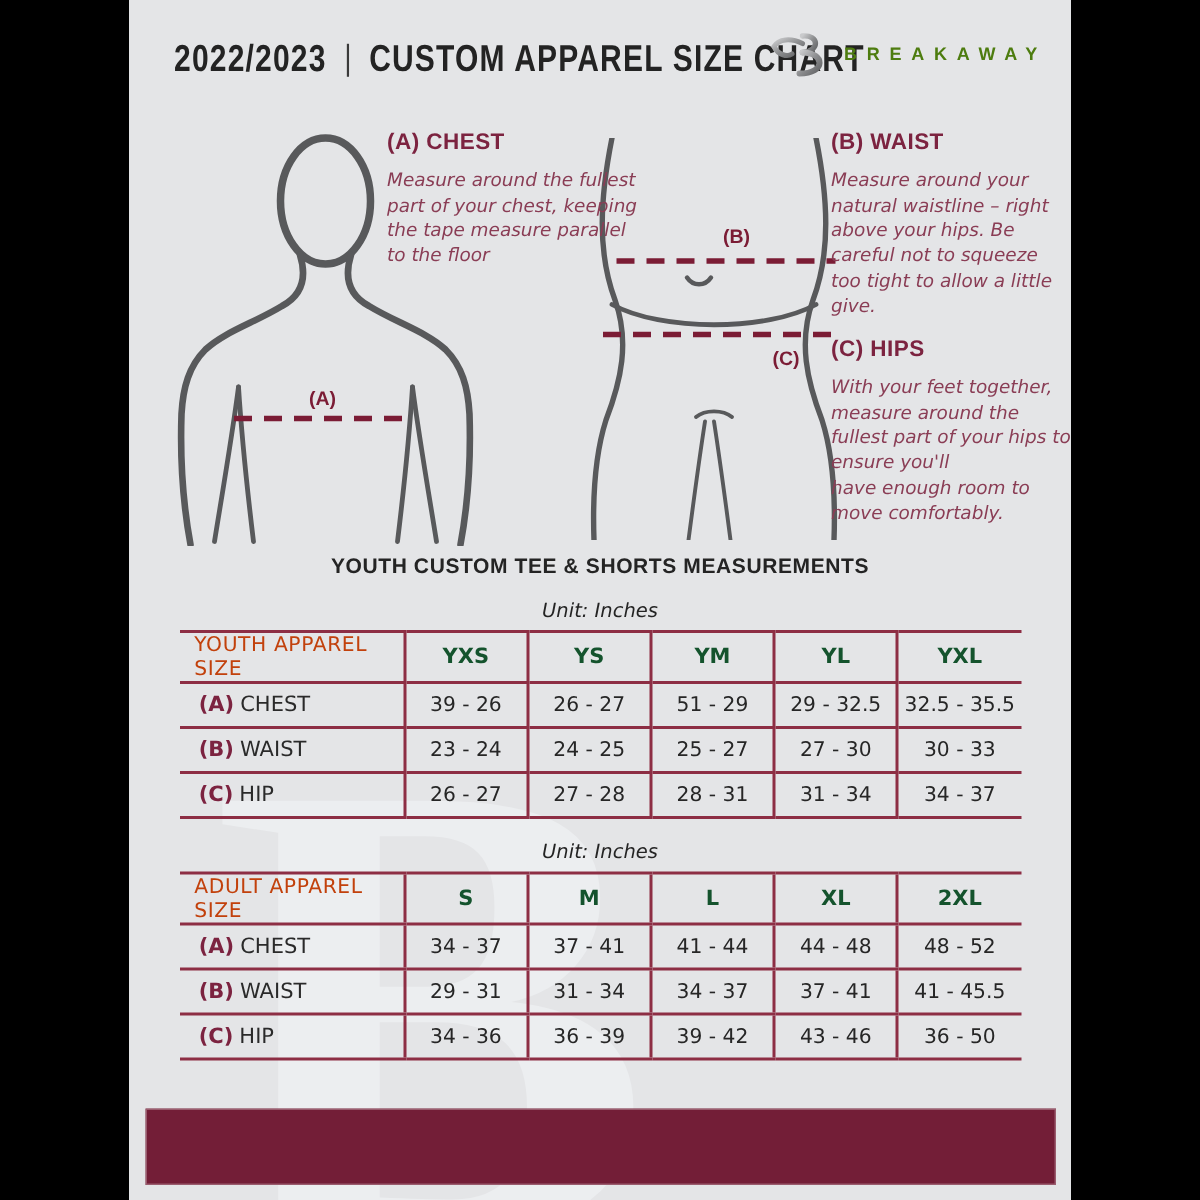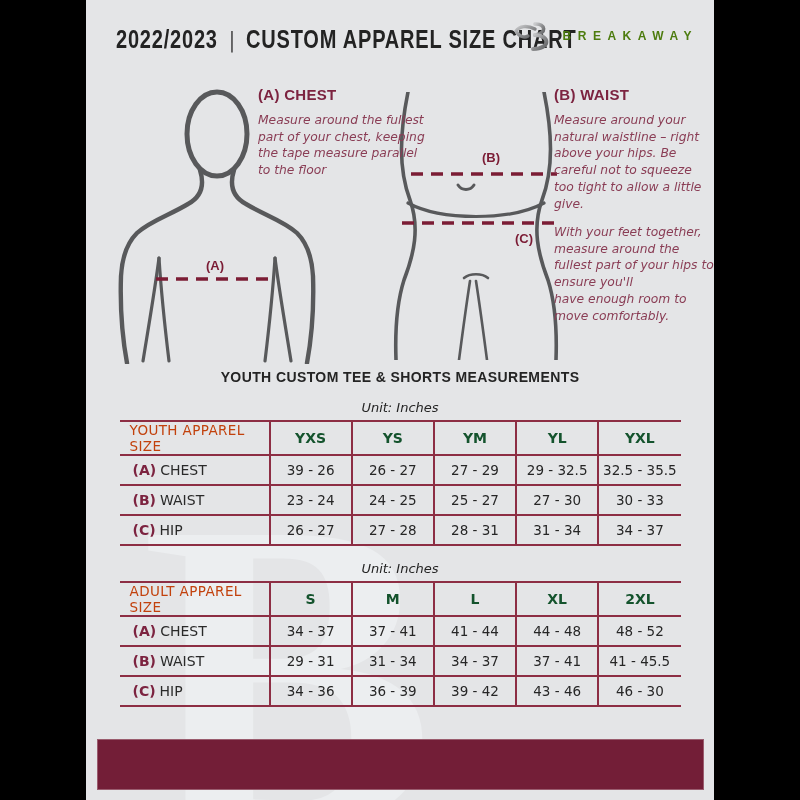--- a/index.html
+++ b/index.html
@@ -180,20 +180,21 @@
 
     <div class="inst inst-chest">
       <h3>(A) CHEST</h3>
       <p>Measure around the fullest part of your chest, keeping the tape measure parallel to the floor</p>
     </div>
     <div class="inst inst-waist">
       <h3>(B) WAIST</h3>
       <p>Measure around your natural waistline – right above your hips. Be careful not to squeeze too tight to allow a little give.</p>
     </div>
     <div class="inst inst-hips">
+      <h3>(C) HIPS</h3>
       <p>With your feet together, measure around the fullest part of your hips to ensure you'll
 have enough room to move comfortably.</p>
     </div>
 
     <div class="section section-youth">
       <div class="sec-title">YOUTH CUSTOM TEE &amp; SHORTS MEASUREMENTS</div>
       <div class="sec-unit">Unit: Inches</div>
       <table class="size-table">
         <colgroup>
             <col class="c-label">
@@ -211,21 +212,21 @@
             <th class="th-size vline">YM</th>
             <th class="th-size vline">YL</th>
             <th class="th-size vline">YXL</th>
           </tr>
         </thead>
         <tbody>
           <tr>
             <td class="td-label"><span class="pref">(A)</span><span>CHEST</span></td>
             <td class="td-val vline">39 - 26</td>
             <td class="td-val vline">26 - 27</td>
-            <td class="td-val vline">27 - 29</td>
+            <td class="td-val vline">51 - 29</td>
             <td class="td-val vline">29 - 32.5</td>
             <td class="td-val vline">32.5 - 35.5</td>
           </tr>
           <tr>
             <td class="td-label"><span class="pref">(B)</span><span>WAIST</span></td>
             <td class="td-val vline">23 - 24</td>
             <td class="td-val vline">24 - 25</td>
             <td class="td-val vline">25 - 27</td>
             <td class="td-val vline">27 - 30</td>
             <td class="td-val vline">30 - 33</td>
@@ -279,21 +280,21 @@
             <td class="td-val vline">34 - 37</td>
             <td class="td-val vline">37 - 41</td>
             <td class="td-val vline">41 - 45.5</td>
           </tr>
           <tr>
             <td class="td-label"><span class="pref">(C)</span><span>HIP</span></td>
             <td class="td-val vline">34 - 36</td>
             <td class="td-val vline">36 - 39</td>
             <td class="td-val vline">39 - 42</td>
             <td class="td-val vline">43 - 46</td>
-            <td class="td-val vline">46 - 30</td>
+            <td class="td-val vline">36 - 50</td>
           </tr>
         </tbody>
       </table>
     </div>
 
     <div class="footer-bar"></div>
 
   </div>
 </div>
 

